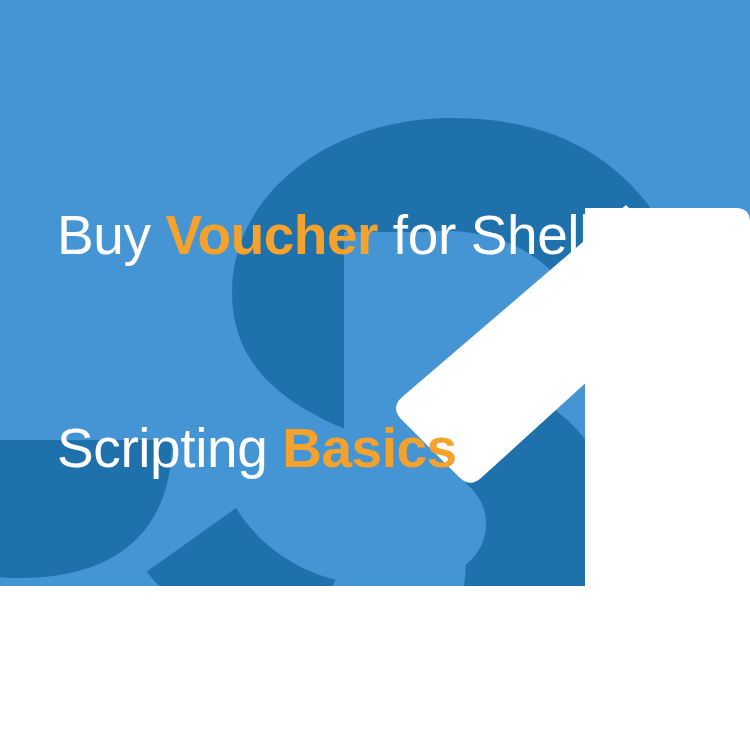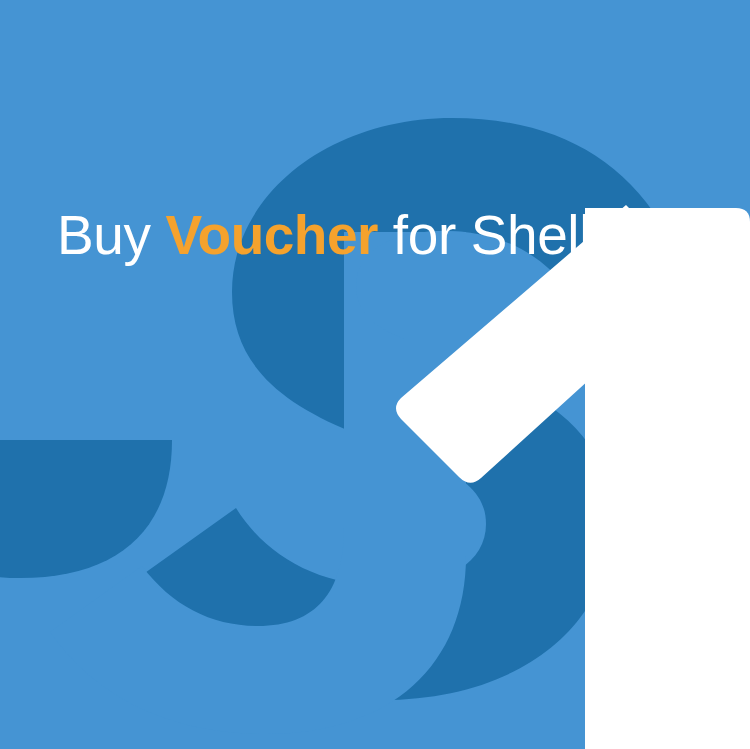--- a/index.html
+++ b/index.html
@@ -3,21 +3,21 @@
 <meta charset="utf-8">
 <style>
   html, body {
     margin: 0;
     padding: 0;
     background: #ffffff;
   }
   #banner {
     position: relative;
     width: 750px;
-    height: 749px;
+    height: 586px;
     overflow: hidden;
     background: #4594d3;
     font-family: "Liberation Sans", sans-serif;
   }
   #artwork {
     position: absolute;
     left: 0;
     top: 0;
     width: 750px;
     height: 749px;
@@ -111,15 +111,16 @@
              L 700 279
              L 481 478
              Q 470 488 459 477
              L 401 419
              Q 391 408 401 398
              Z"></path>
   </svg>
 
   <div id="headline">
     <span class="hl-line"><span class="hl-plain">Buy </span><span class="hl-accent">Voucher</span><span class="hl-plain"> for Shelly</span></span>
+    <span class="hl-line"><span class="hl-plain">Scripting </span><span class="hl-accent">Basics</span><span class="hl-plain"></span></span>
   </div>
 
 </div>
 
 </body></html>

